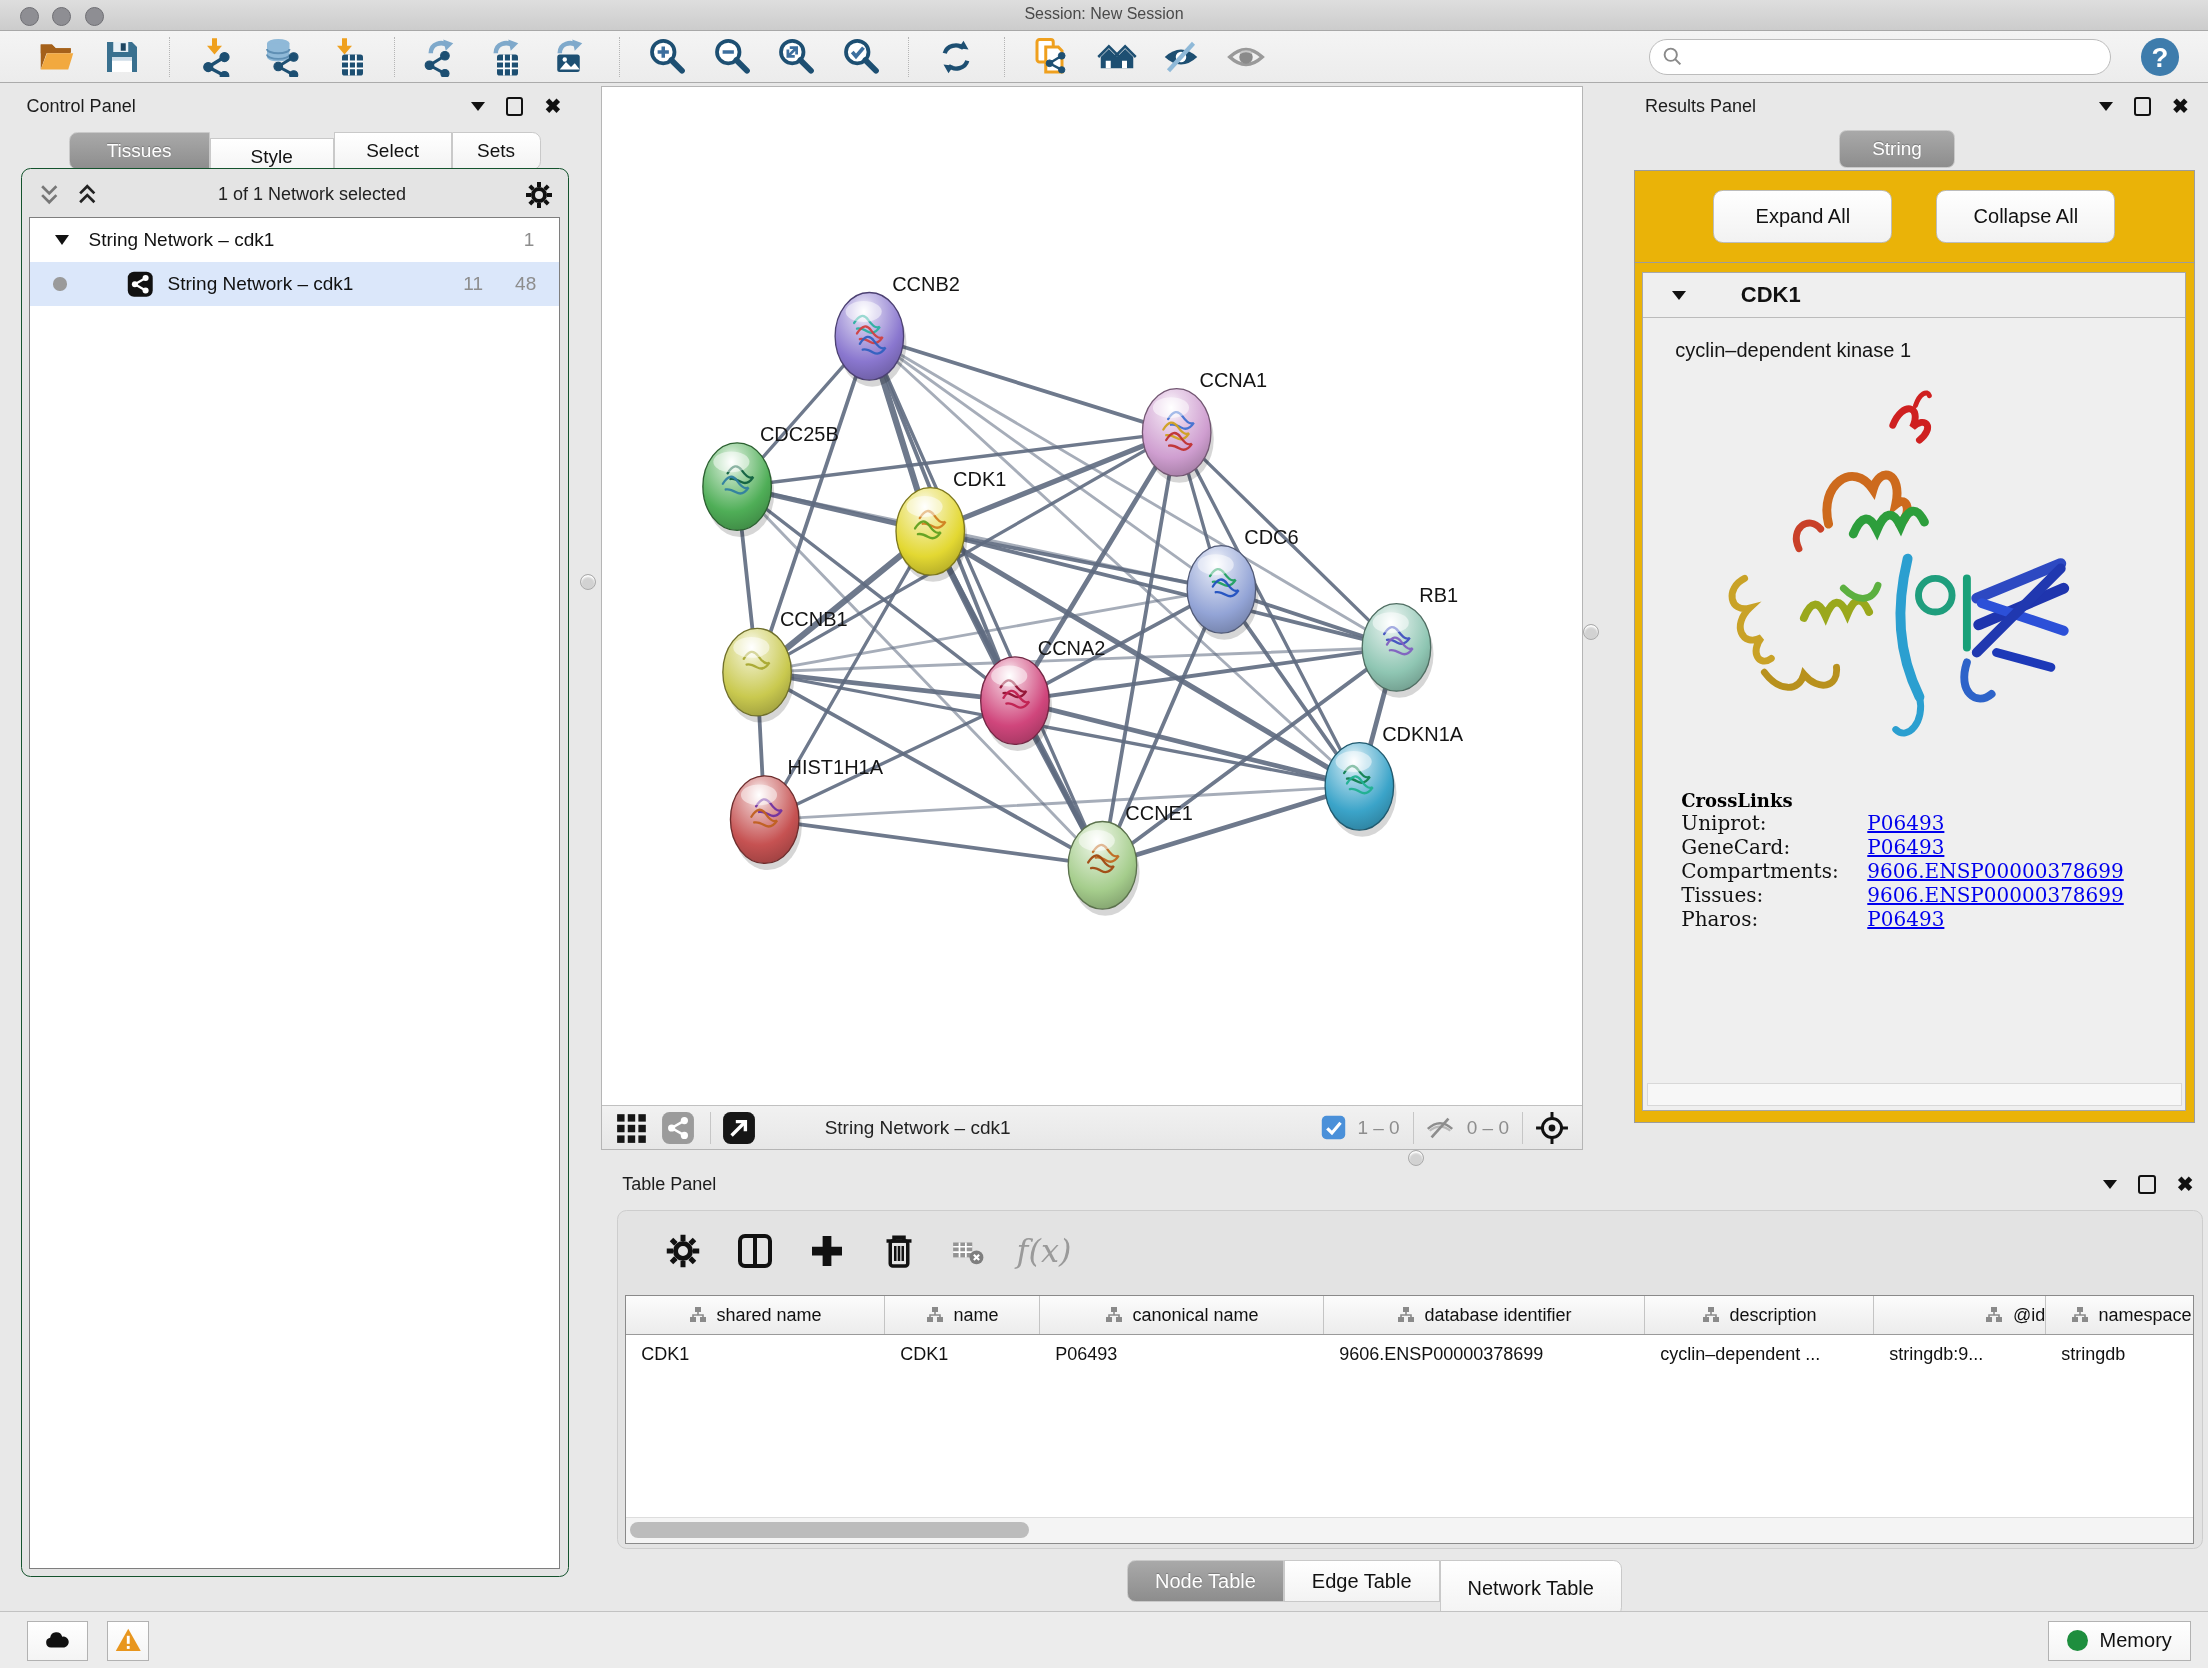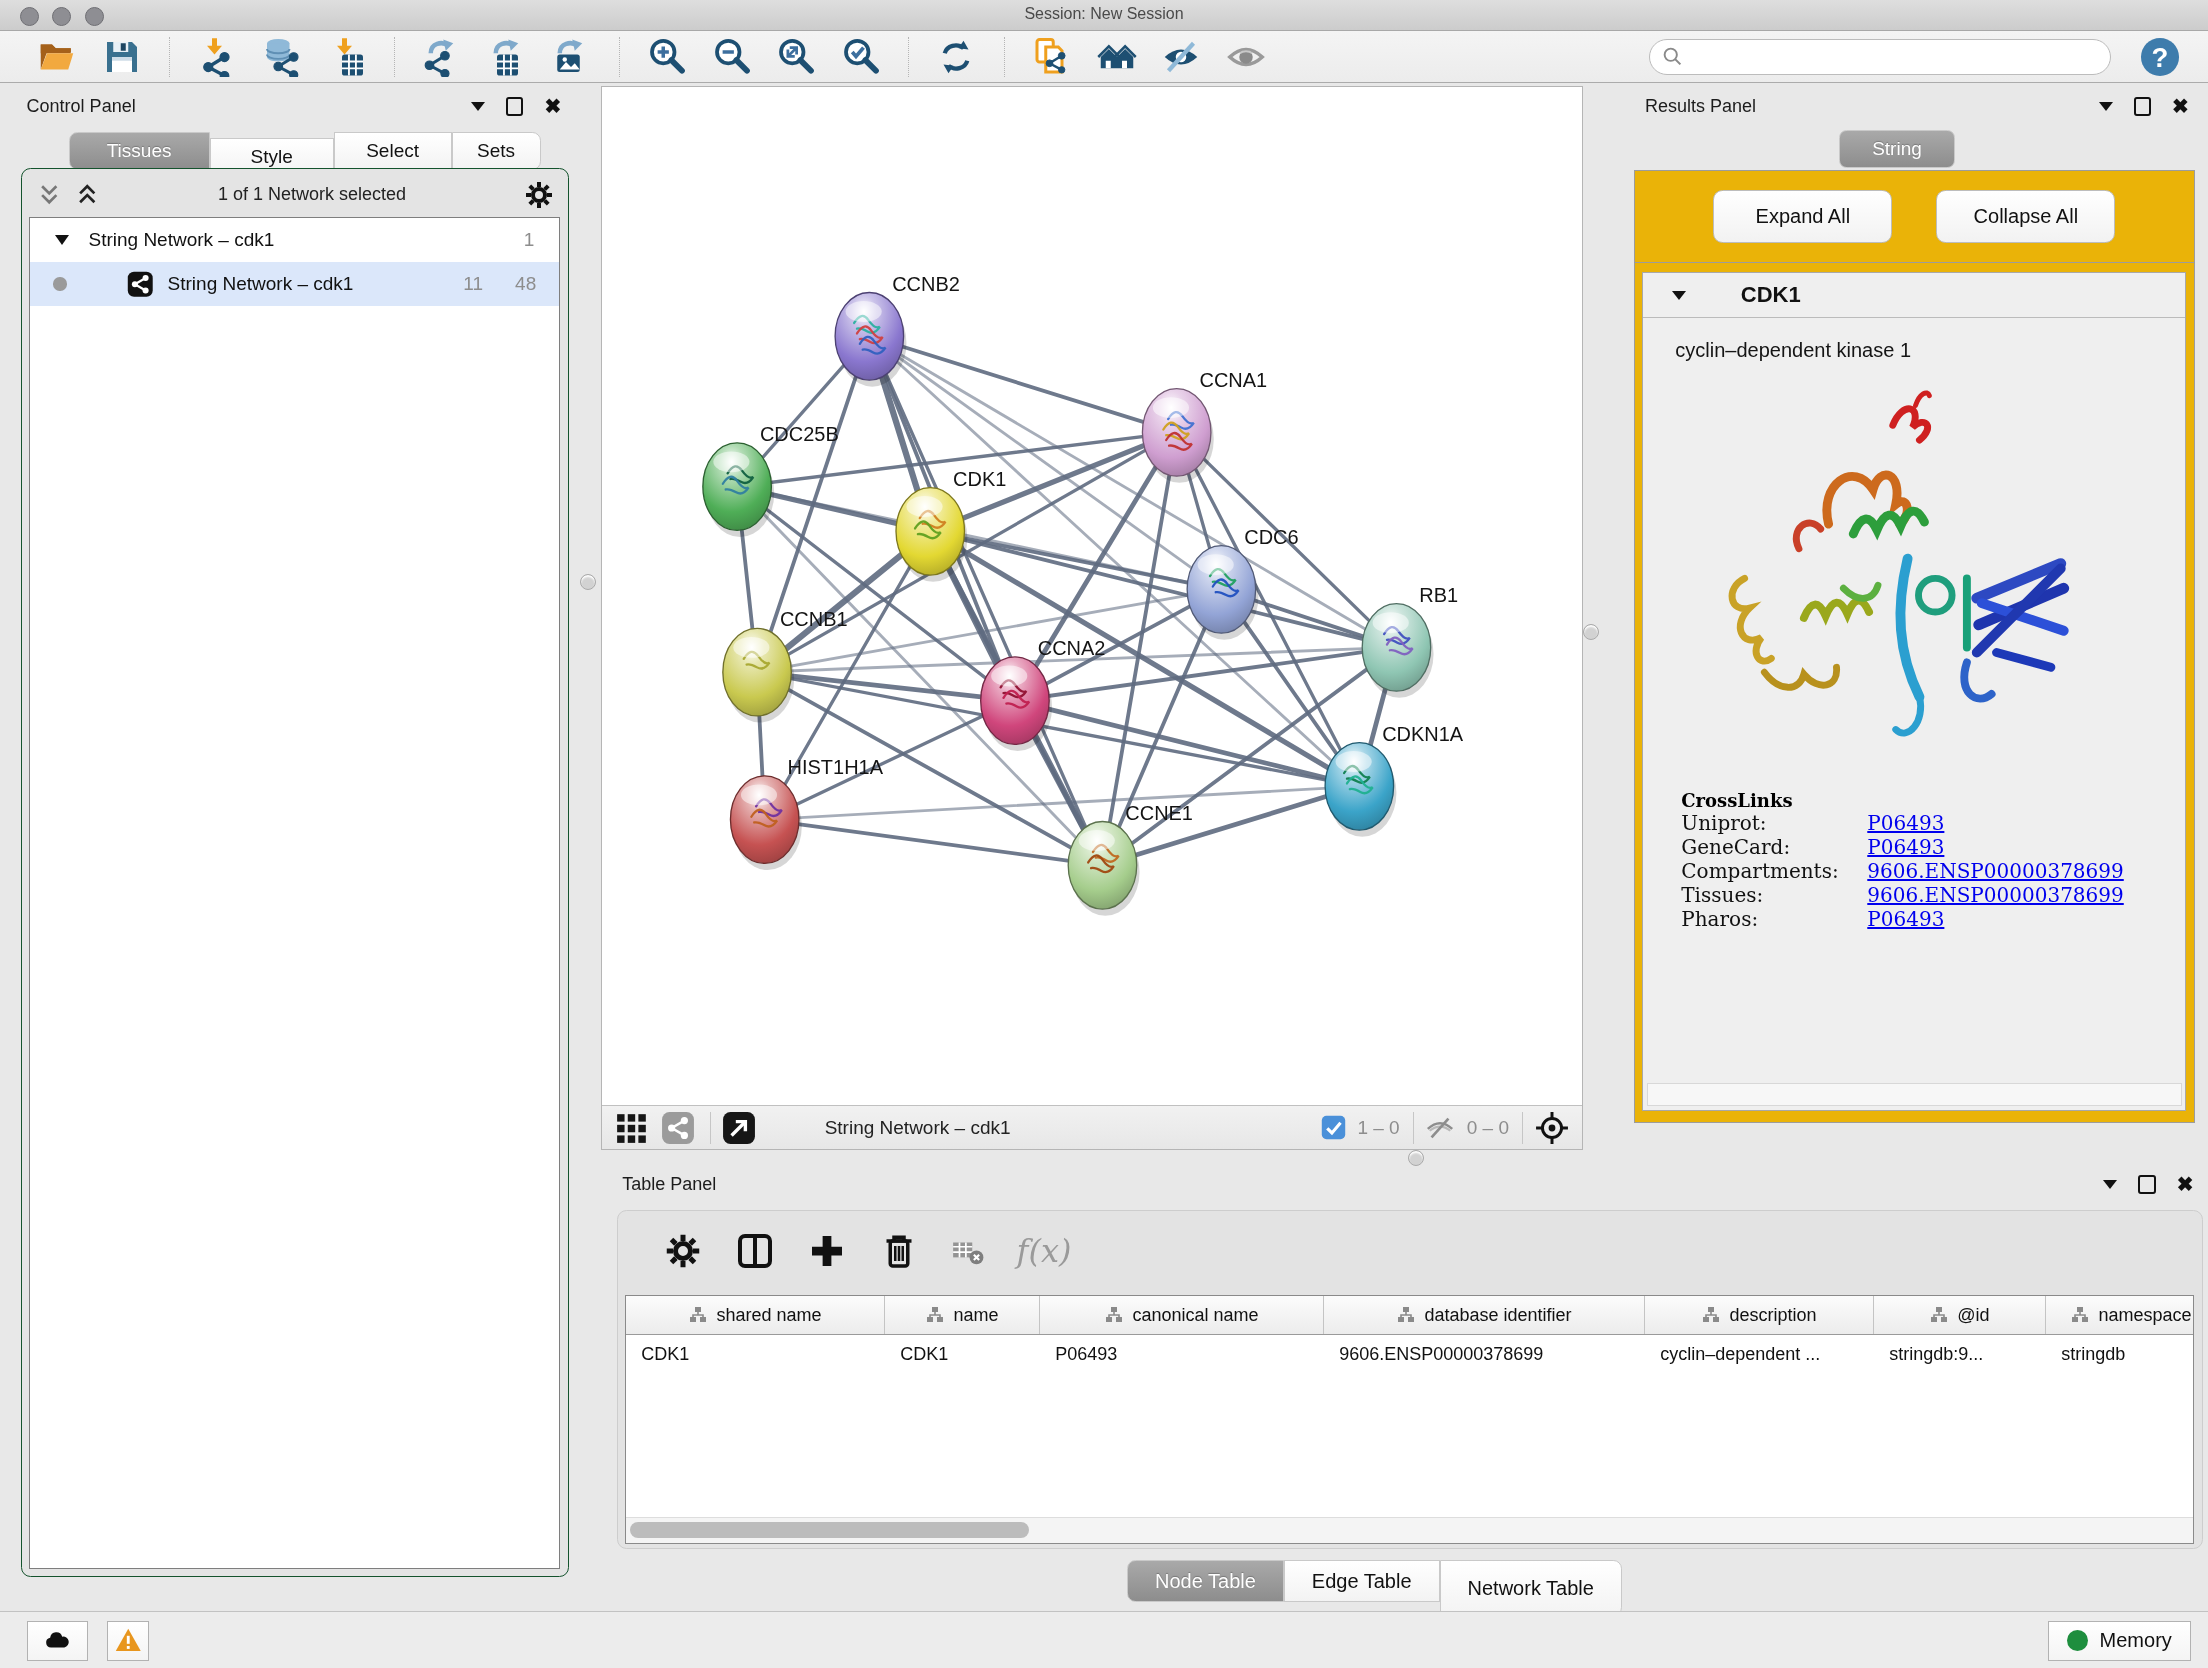--- a/index.html
+++ b/index.html
@@ -801,21 +801,21 @@
               <svg viewBox="0 0 18 18" style="width:18px;height:18px;flex:none">
                 <g fill="#8a8a8a">
                   <rect x="6" y="1" width="6" height="5"></rect>
                   <rect x="1" y="11" width="6" height="5"></rect>
                   <rect x="11" y="11" width="6" height="5"></rect>
                 </g>
                 <path d="M9 6v3M4 11V9h10v2" stroke="#8a8a8a" stroke-width="1.6" fill="none"></path>
               </svg>
               <span>description</span>
             </div>
-            <div class="th" style="width: 172px;">
+            <div class="th" style="width: 172px; justify-content: flex-end;">
               <svg viewBox="0 0 18 18" style="width:18px;height:18px;flex:none">
                 <g fill="#8a8a8a">
                   <rect x="6" y="1" width="6" height="5"></rect>
                   <rect x="1" y="11" width="6" height="5"></rect>
                   <rect x="11" y="11" width="6" height="5"></rect>
                 </g>
                 <path d="M9 6v3M4 11V9h10v2" stroke="#8a8a8a" stroke-width="1.6" fill="none"></path>
               </svg>
               <span>@id</span>
             </div>

